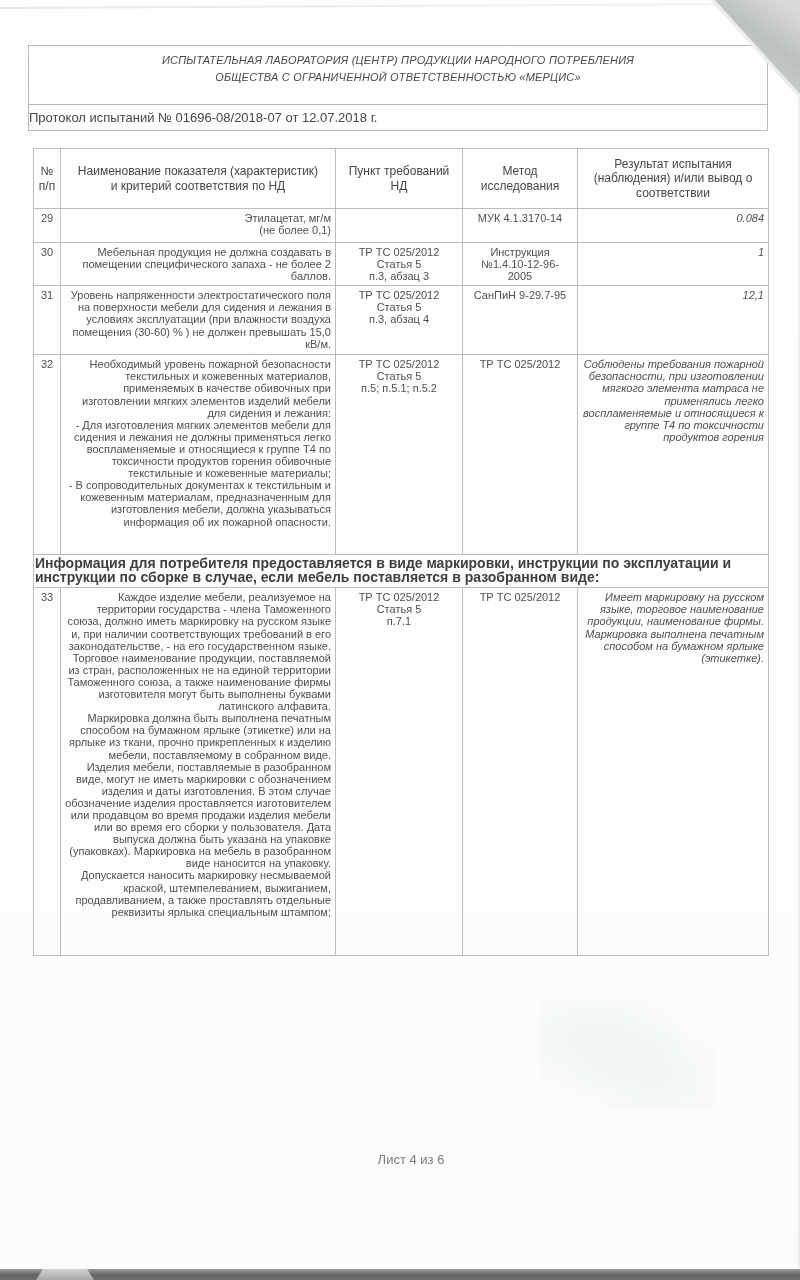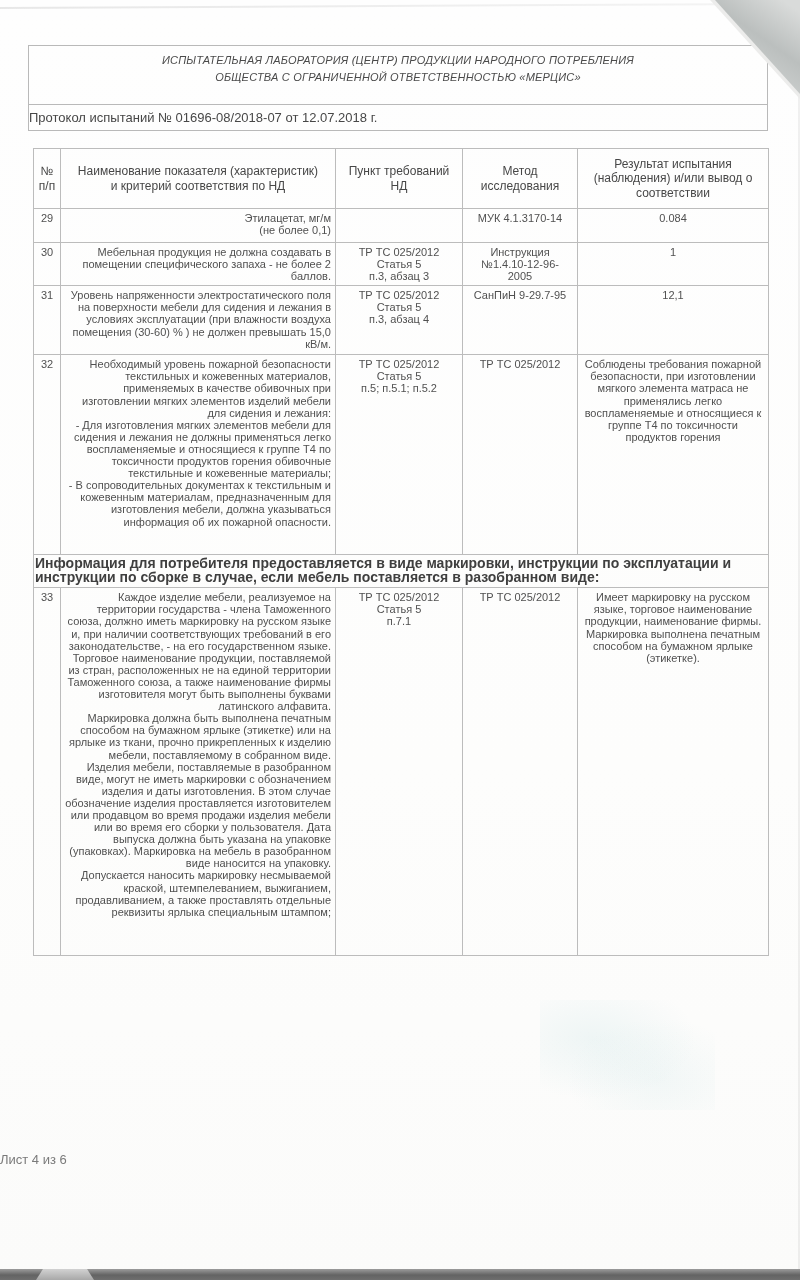--- a/index.html
+++ b/index.html
@@ -73,29 +73,29 @@
     font-weight:normal; font-size:12px; color:#474747; text-align:center;
     vertical-align:middle; white-space:pre-line; line-height:14.5px; padding:2px;
   }
   table.main td {
     font-size:11px; line-height:12.1px; color:#505050;
     vertical-align:top; padding:3px 4px; white-space:pre-line;
   }
   td.num { text-align:center; vertical-align:middle; font-size:11.5px; color:#565656;margin-left:13px; }
   td.name { text-align:right; }
   td.clause, td.method { text-align:center; line-height:13px; }
-  td.result { text-align:center; vertical-align:middle; line-height:13px; }
+  td.result { text-align:right; vertical-align:middle; line-height:13px;font-style:italic; }
   tr.note-row td {
     font-weight:bold; font-size:14px; line-height:13.5px; color:#3f3f3f;
     padding:2px 2px 3px 1px; text-align:left; white-space:normal;
   }
 
   .footer {
-    position:absolute; top:1152px; left:0; width:772px; 
-    font-size:13px; color:#7a7a7a; z-index:2;
+    position:absolute; top:1152px; left:0; width:772px; text-align:center;
+    font-size:13px; color:#7a7a7a; z-index:2;padding-left:25px;
   }
 </style>
 </head>
 <body>
 
 <div class="page">
 
   <div class="top-edge"></div>
   <div class="fold-shadow"></div>
   <div class="fold"></div>

